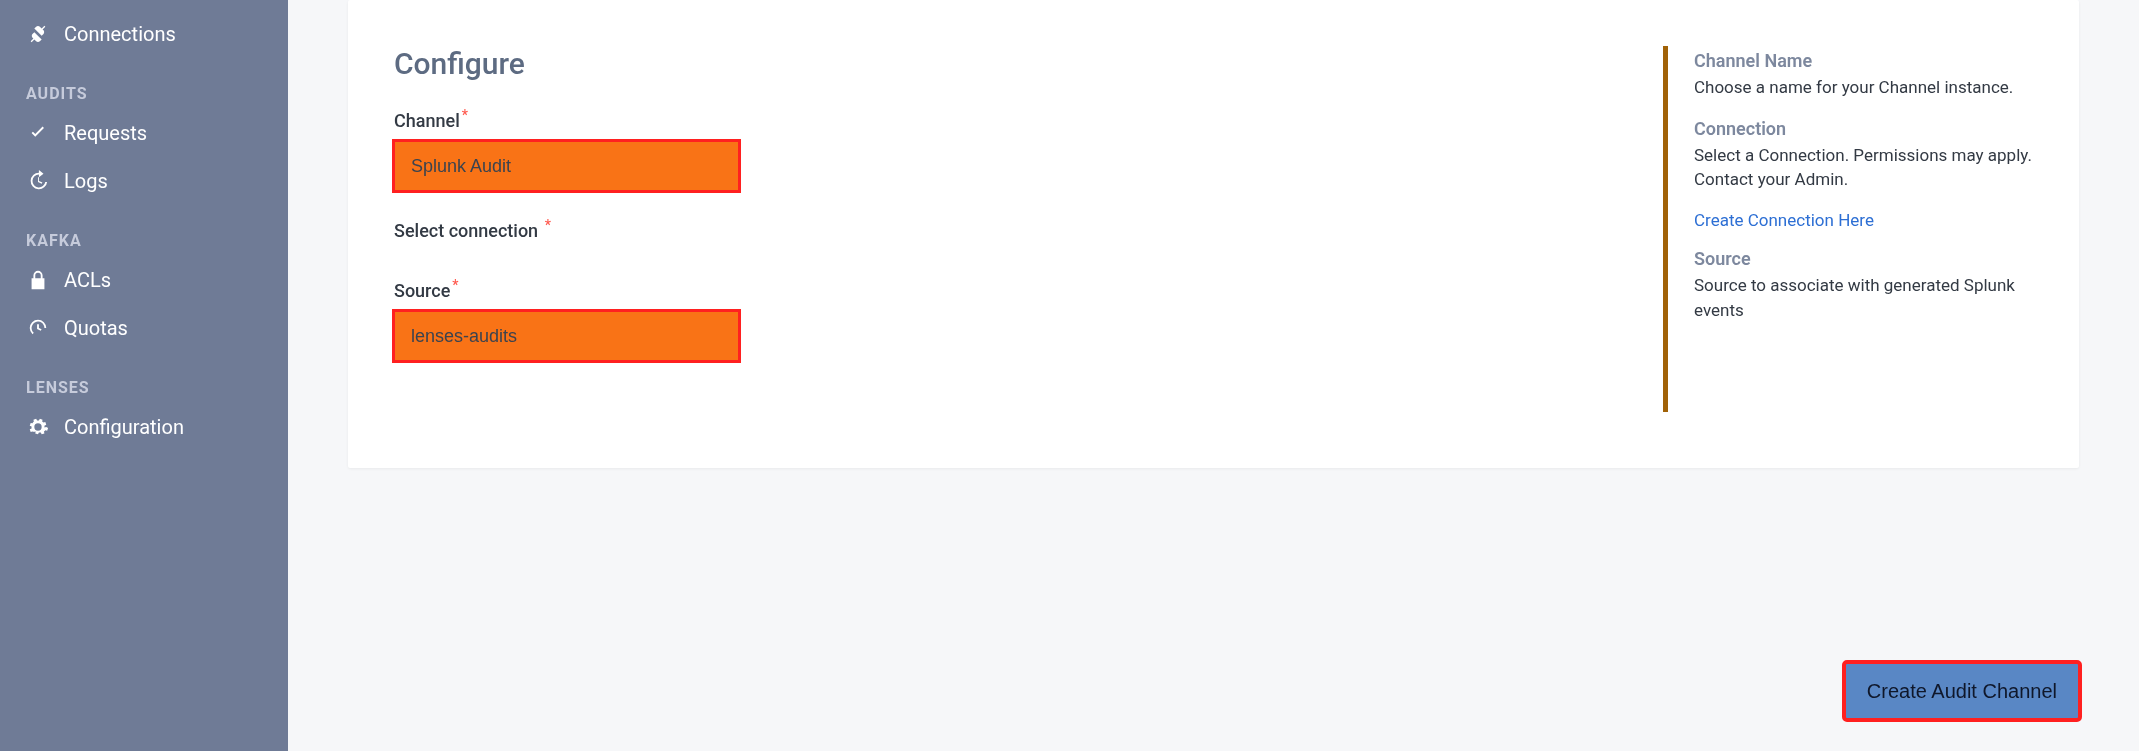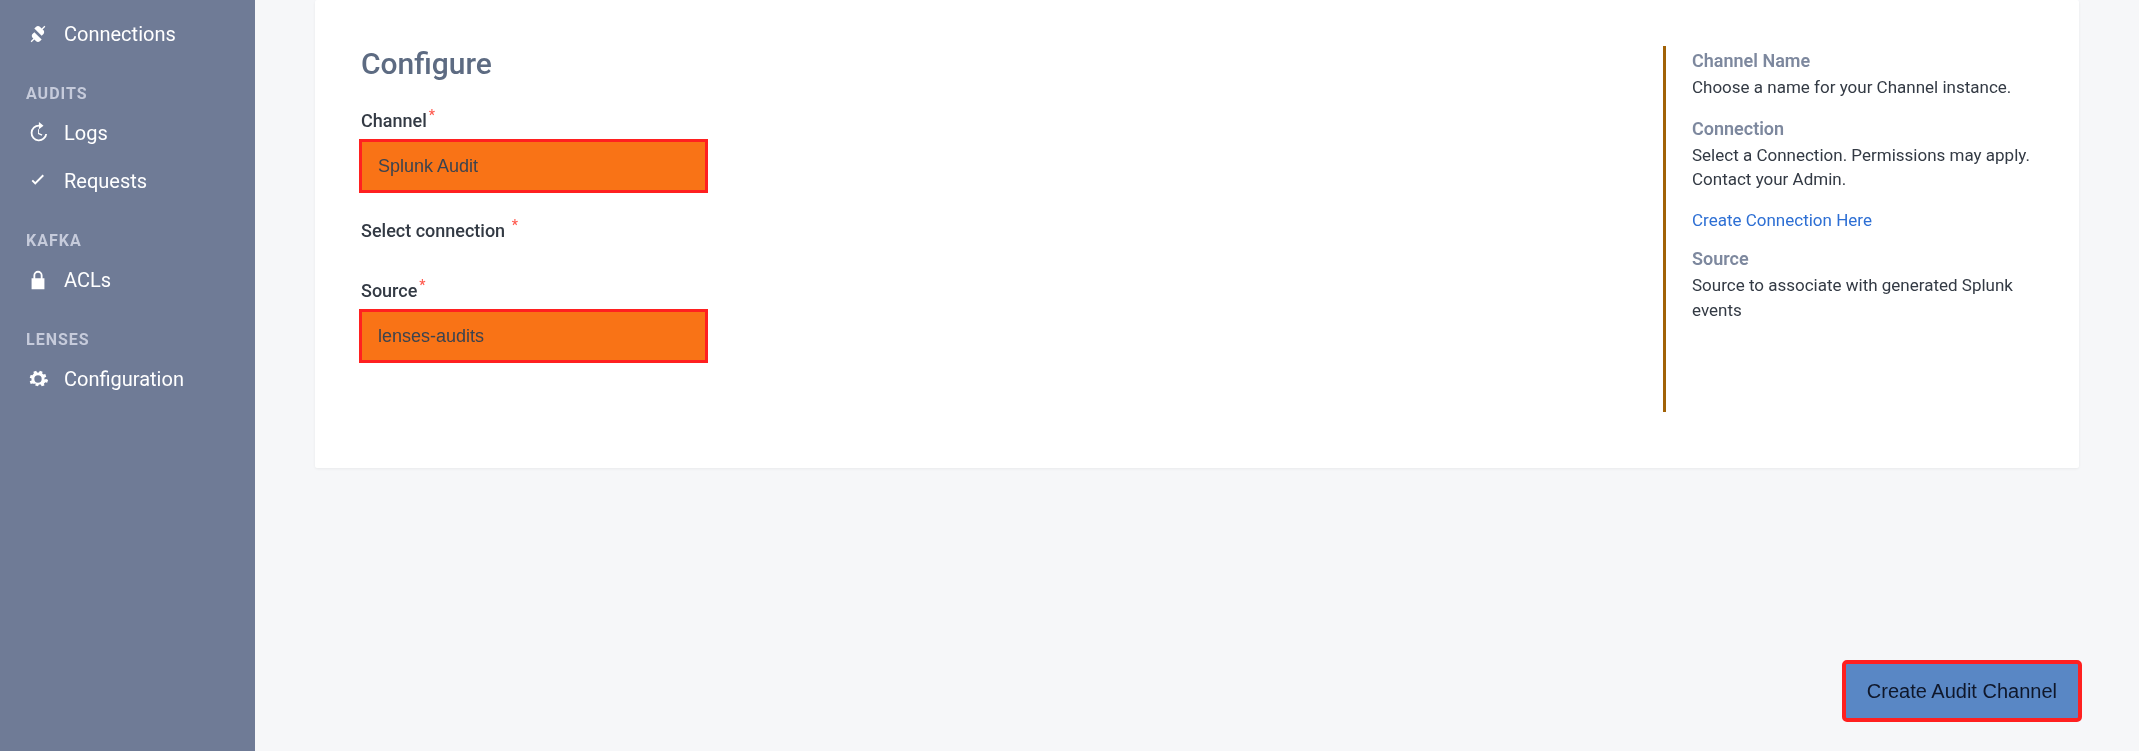--- a/index.html
+++ b/index.html
@@ -13,21 +13,21 @@
     overflow: hidden;
     position: relative;
   }
   .layout {
     display: flex;
     width: 100%;
     height: 100%;
   }
   
   .sidebar {
-    width: 255px;
+    width: 288px;
     background: #6f7b96;
     color: #fff;
     padding-top: 10px;
     flex-shrink: 0;
   }
   .side-item {
     display: flex;
     align-items: center;
     gap: 14px;
     padding: 12px 26px;
@@ -69,21 +69,21 @@
     display: flex;
     width: 100%;
     min-height: 468px;
   }
   .form-col {
     flex: 1;
     padding-right: 40px;
   }
   .help-col {
     width: 370px;
-    border-left: 3px solid #a16207;
+    border-left: 5px solid #a16207;
     padding-left: 26px;
   }
   h1.page-title {
     font-size: 30px;
     font-weight: 500;
     color: #5d6b82;
     margin-bottom: 26px;
   }
   .field-block { margin-bottom: 26px; }
   .field-label {
@@ -157,42 +157,50 @@
             <path d="M7 17l-3 3 1 1 3-3 2 2c1 1 3 1 4 0l2-2-8-8-2 2c-1 1-1 3 0 4l1 1zm13-13l-1-1-3 3-2-2c-1-1-3-1-4 0l-2 2 8 8 2-2c1-1 1-3 0-4l-1-1 3-3z"></path>
           </svg>
       </span>
       <span>Connections</span>
     </div>
 
     <div class="side-section">AUDITS</div>
     <div class="side-item">
       <span class="icon">
         <svg viewBox="0 0 24 24">
+            <path d="M9 16l-4-4 1.5-1.5L9 13l8-8L18.5 6.5z"></path>
+          </svg>
+      </span>
+      <span>Requests</span>
+    </div>
+    <div class="side-item">
+      <span class="icon">
+        <svg viewBox="0 0 24 24">
             <path d="M13 3a9 9 0 1 0 8.94 10H19.9A7 7 0 1 1 13 5v3l5-4-5-4v3zM12 8v5l4 2 .8-1.4L13 12V8h-1z"></path>
           </svg>
       </span>
       <span>Logs</span>
     </div>
-    <div class="side-item">
-      <span class="icon">
-        <svg viewBox="0 0 24 24">
-            <path d="M9 16l-4-4 1.5-1.5L9 13l8-8L18.5 6.5z"></path>
-          </svg>
-      </span>
-      <span>Requests</span>
-    </div>
 
     <div class="side-section">KAFKA</div>
     <div class="side-item">
       <span class="icon">
         <svg viewBox="0 0 24 24">
             <path d="M12 2a5 5 0 0 0-5 5v3H5v12h14V10h-2V7a5 5 0 0 0-5-5zm-3 5a3 3 0 1 1 6 0v3H9V7z"></path>
           </svg>
       </span>
       <span>ACLs</span>
+    </div>
+    <div class="side-item">
+      <span class="icon">
+        <svg viewBox="0 0 24 24">
+            <path d="M12 3a9 9 0 0 0-9 9 9 9 0 0 0 3 6.7l1.4-1.4A7 7 0 1 1 19 12h2a9 9 0 0 0-9-9zm-1 5v5l4 2 .9-1.7L13 12V8h-2z"></path>
+          </svg>
+      </span>
+      <span>Quotas</span>
     </div>
 
     <div class="side-section">LENSES</div>
     <div class="side-item">
       <span class="icon">
         <svg viewBox="0 0 24 24">
             <path d="M12 8a4 4 0 1 0 0 8 4 4 0 0 0 0-8zm9 4l2 1-1 3-2-.5a8 8 0 0 1-1.5 1.5l.5 2-3 1-1-2a8 8 0 0 1-2 0l-1 2-3-1 .5-2A8 8 0 0 1 6 17l-2 .5-1-3 2-1a8 8 0 0 1 0-2l-2-1 1-3 2 .5A8 8 0 0 1 7.5 6L7 4l3-1 1 2a8 8 0 0 1 2 0l1-2 3 1-.5 2A8 8 0 0 1 18 7l2-.5 1 3-2 1a8 8 0 0 1 0 2z"></path>
           </svg>
       </span>
       <span>Configuration</span>

